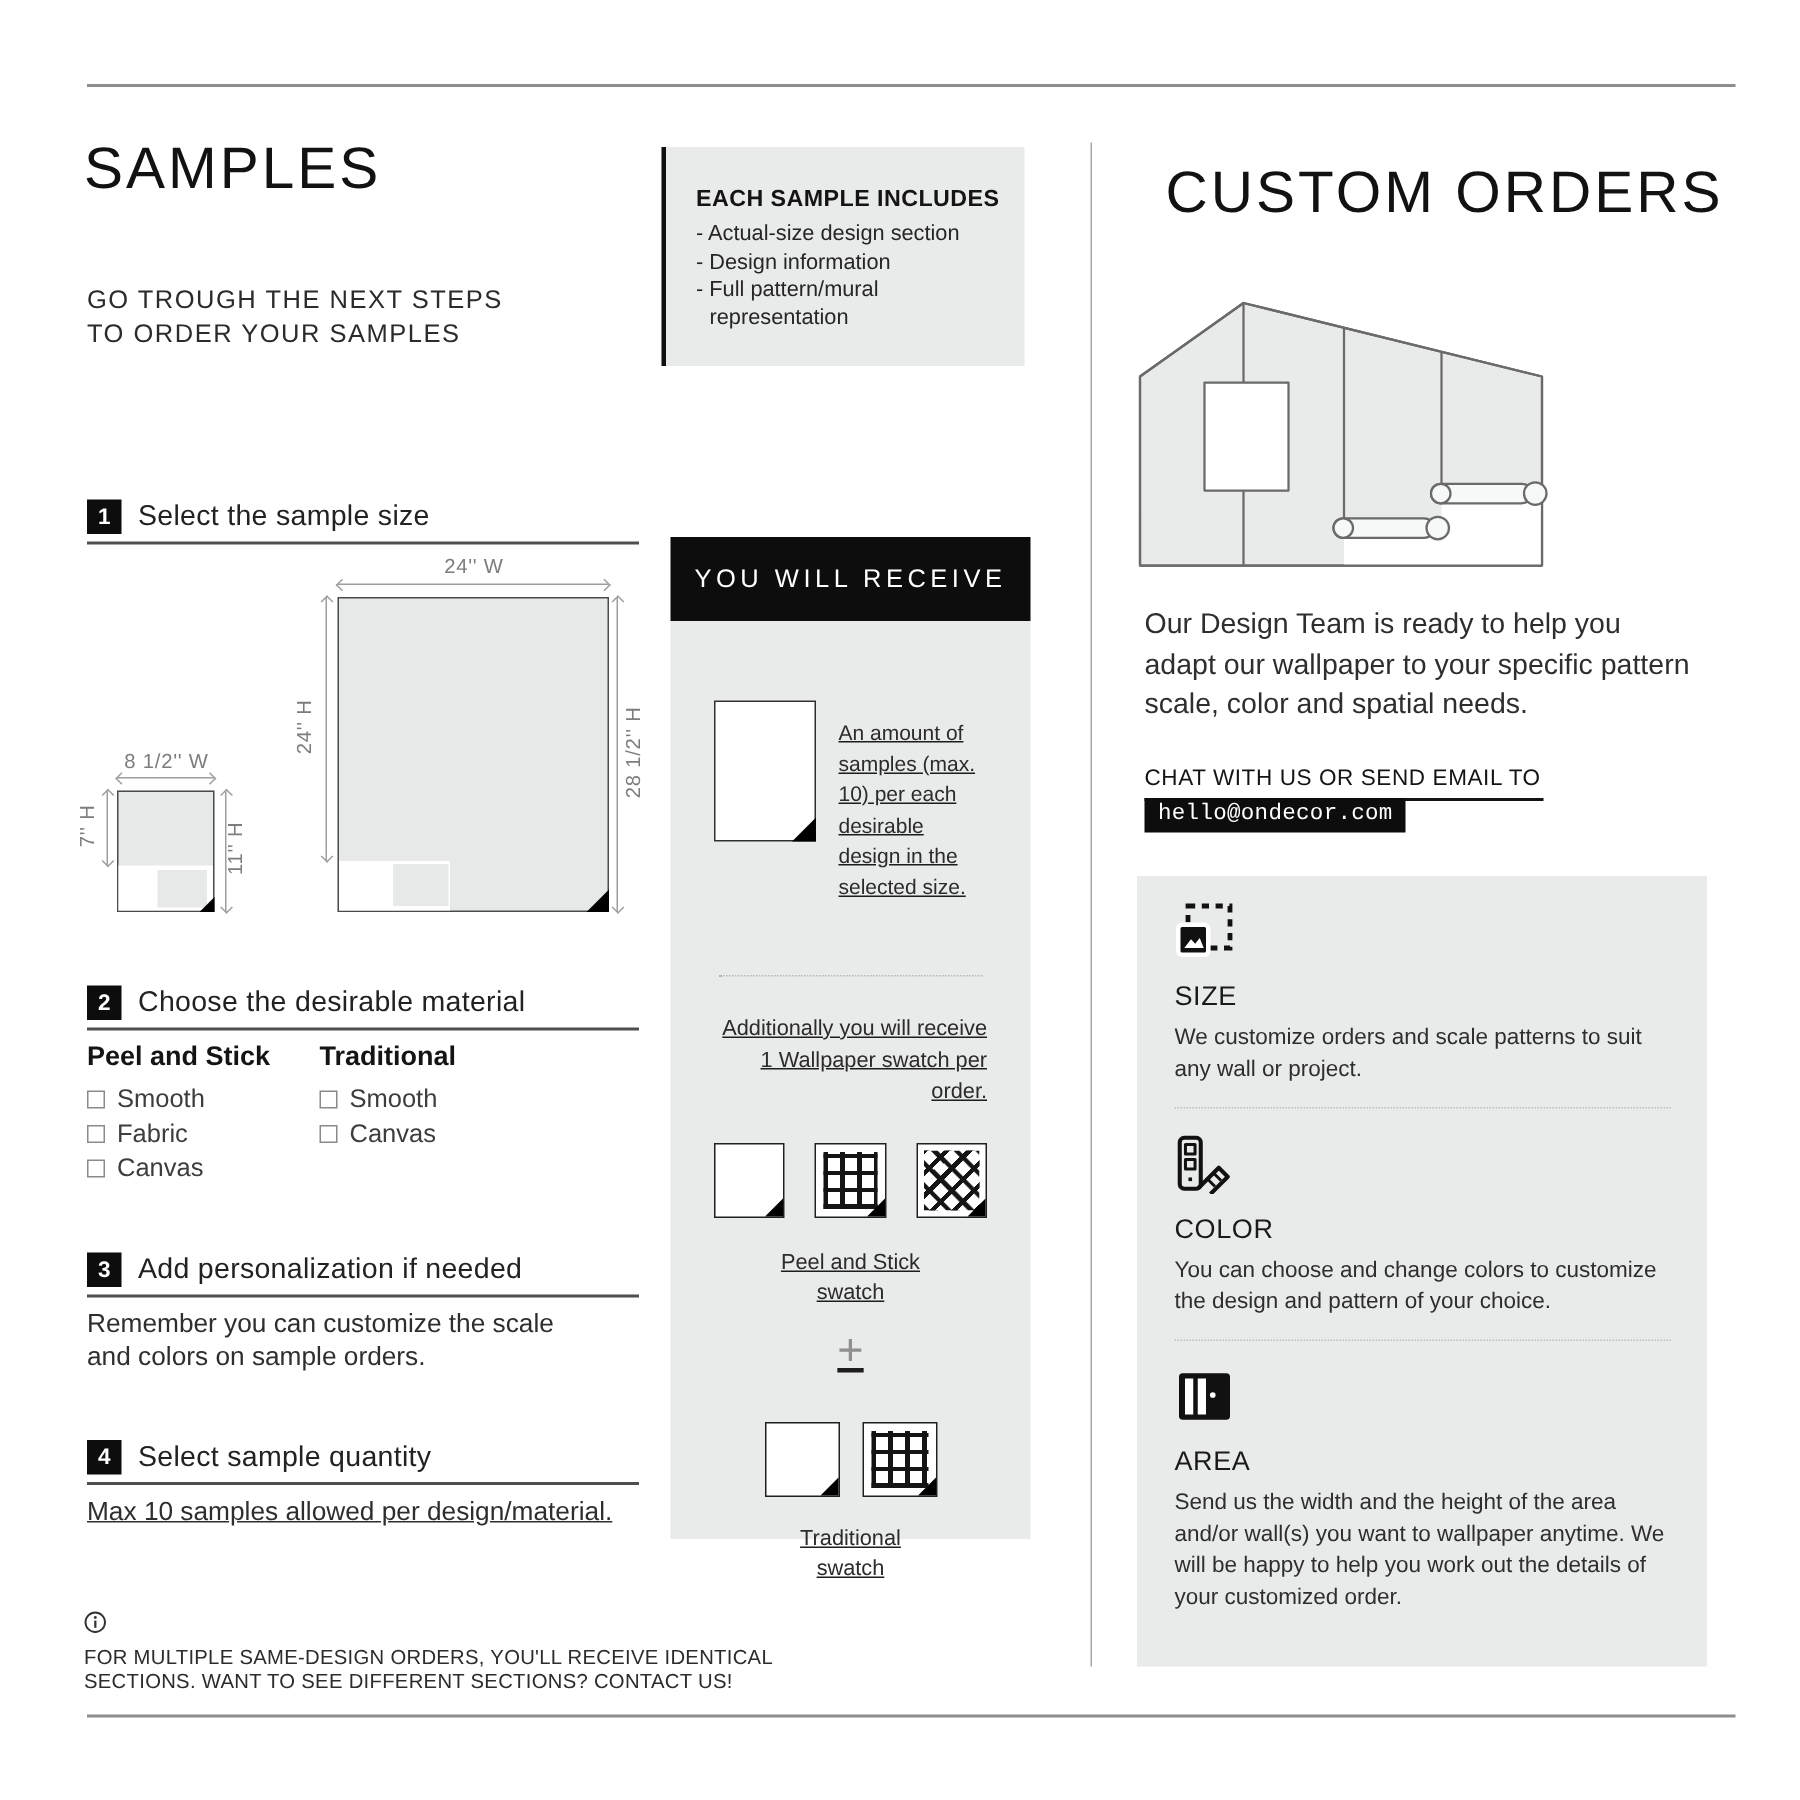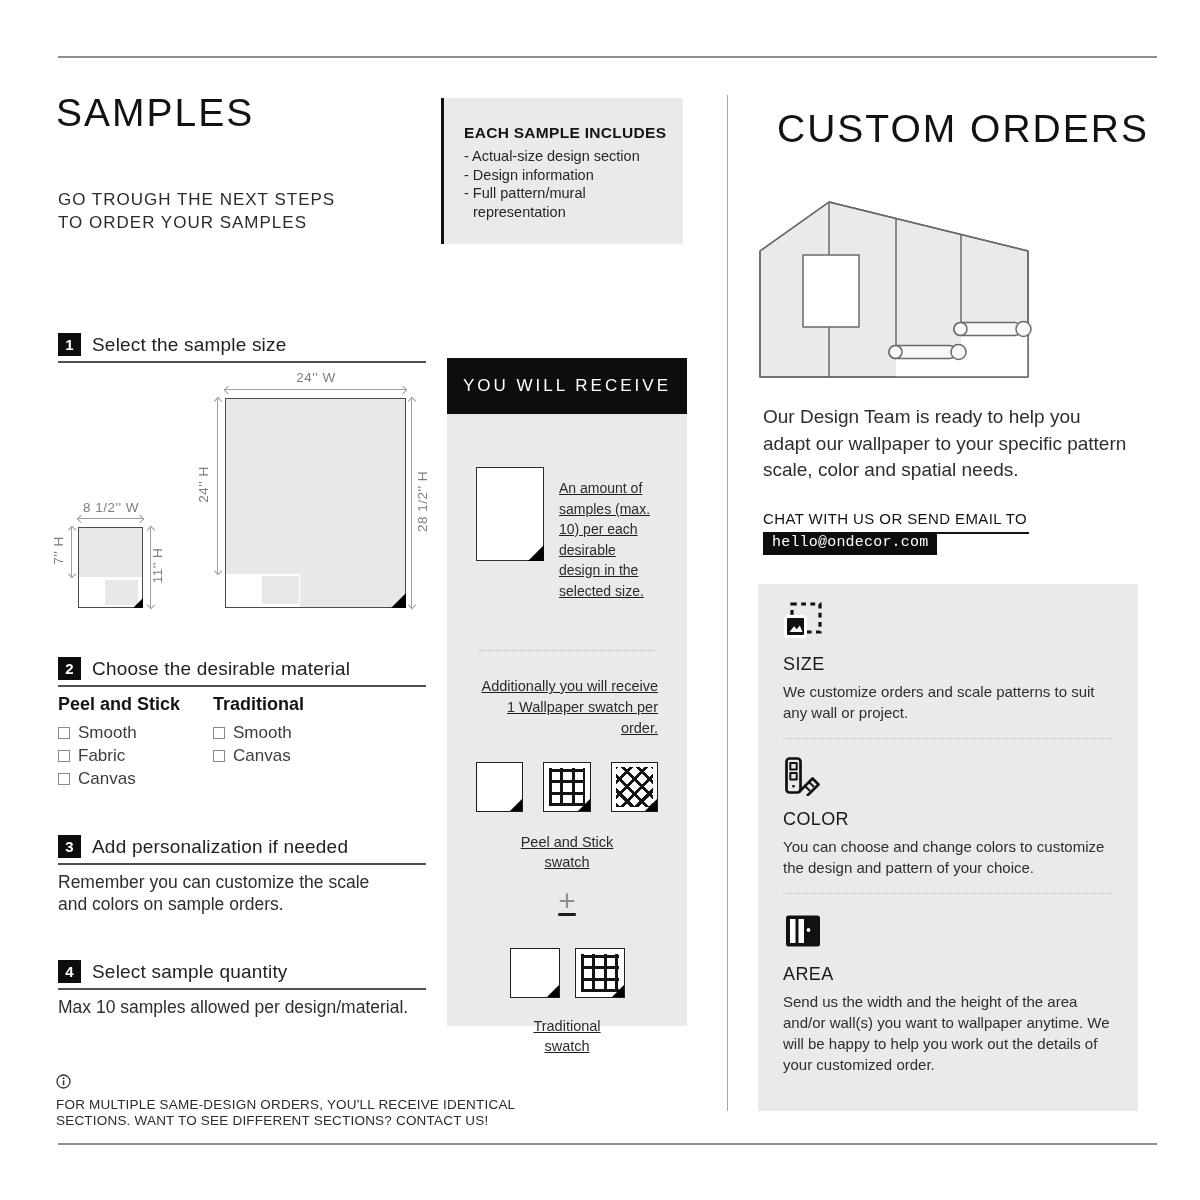--- a/index.html
+++ b/index.html
@@ -211,21 +211,21 @@
   <div class="step-header" style="top:835px;">
     <span class="step-num">3</span>
     <span class="step-title">Add personalization if needed</span>
   </div>
   <div class="step-text" style="top:871px; width:340px;">Remember you can customize the scale and colors on sample orders.</div>
 
   <div class="step-header" style="top:960px;">
     <span class="step-num">4</span>
     <span class="step-title">Select sample quantity</span>
   </div>
-  <div class="step-text" style="top:996px; width:390px; white-space:nowrap;">Max 10 samples allowed per design/material.</div>
+  <div class="step-text" style="top:996px; width:390px; white-space:nowrap;text-decoration:underline;">Max 10 samples allowed per design/material.</div>
 
   <div class="footnote">
     <svg width="15" height="15" viewBox="0 0 15 15">
       <circle cx="7.5" cy="7.5" r="6.5" fill="none" stroke="#333" stroke-width="1.3"></circle>
       <rect x="6.8" y="6.4" width="1.5" height="4.8" fill="#333"></rect>
       <circle cx="7.55" cy="4.3" r="0.95" fill="#333"></circle>
     </svg>
     <div>FOR MULTIPLE SAME-DESIGN ORDERS, YOU'LL RECEIVE IDENTICAL SECTIONS. WANT TO SEE DIFFERENT SECTIONS? CONTACT US!</div>
   </div>
 

